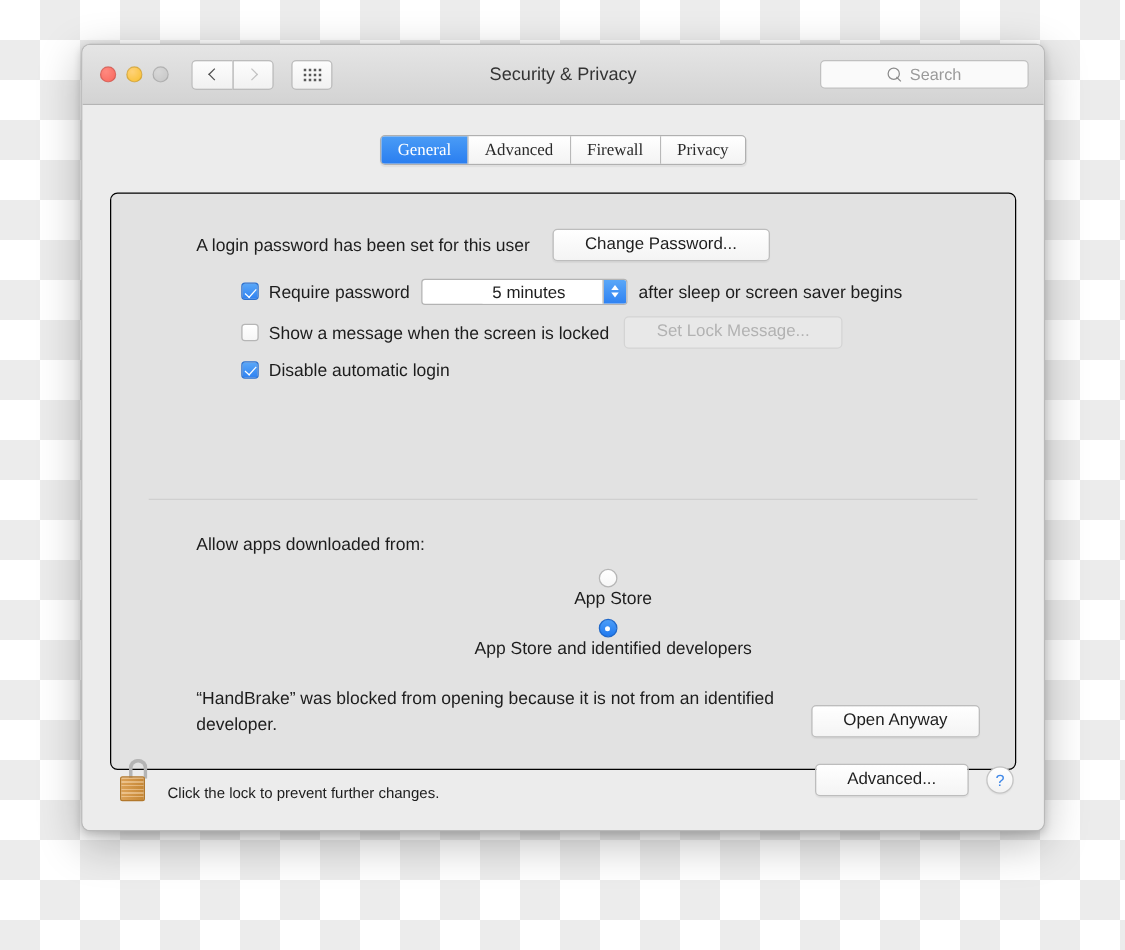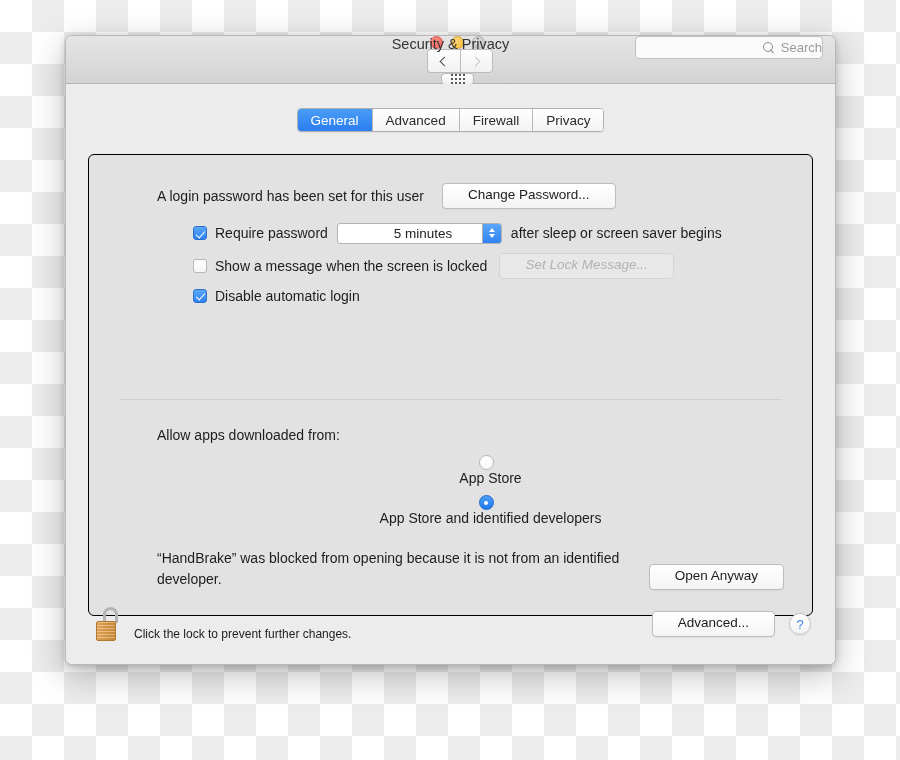--- a/index.html
+++ b/index.html
@@ -37,21 +37,20 @@
   }
 
   
   .titlebar {
     position: relative;
     height: 48px;
     background: linear-gradient(to bottom, #e5e5e5 0%, #d3d3d3 100%);
     border-bottom: 1px solid #b4b4b4;
     display: flex;
     align-items: center;
-    flex-direction: column;
   }
 
   .traffic {
     display: flex;
     align-items: center;
     gap: 8px;
     margin-left: 14px;
   }
   .light {
     width: 13px; height: 13px; border-radius: 50%;
@@ -93,25 +92,25 @@
     left: 0; right: 0;
     text-align: center;
     font-size: 14.5px;
     color: #333;
     pointer-events: none;
   }
 
   .searchfield {
     position: absolute;
     right: 12px;
-    width: 188px; height: 23px;
+    width: 167px; height: 23px;
     background: #fafafa;
     border: 1px solid #c0c0c0;
     border-radius: 4px;
-    display: flex; align-items: center; justify-content: flex-end;
+    display: flex; align-items: center; justify-content: center;
     gap: 7px;
   }
   .search-ico { width: 11px; height: 11px; position: relative; }
   .search-ico::before {
     content:''; position:absolute; left:0; top:0;
     width: 8px; height: 8px; border: 1.4px solid #8b8b8b; border-radius: 50%;
   }
   .search-ico::after {
     content:''; position:absolute; left:7px; top:7px;
     width: 4.5px; height: 1.4px; background: #8b8b8b;
@@ -124,20 +123,21 @@
     height: calc(100% - 48px);
     background: #ececec;
     position: relative;
   }
 
   
   .tabbar {
     display: flex;
     justify-content: center;
     padding-top: 24px;
+    font-family: Liberation Serif, serif;
   }
   .tabs {
     display: flex;
     border: 1px solid #b0b0b0;
     border-radius: 4px;
     overflow: hidden;
     box-shadow: 0 1px 1px rgba(0,0,0,0.06);
   }
   .tab {
     height: 22px;
@@ -181,21 +181,20 @@
     padding: 4px 25px 5px;
     box-shadow: 0 1px 1px rgba(0,0,0,0.05);
     line-height: 1.1;
     white-space: nowrap;
   }
   .btn.disabled {
     color: #b2b2b2;
     background: #e8e8e8;
     border-color: #d4d4d4;
     box-shadow: none;
-    font-style: italic;
   }
 
   
   .cbrow { display: flex; align-items: center; margin-left: 36px; }
   .cb {
     width: 14px; height: 14px;
     border-radius: 3px;
     margin-right: 8px;
     flex: none;
     position: relative;

